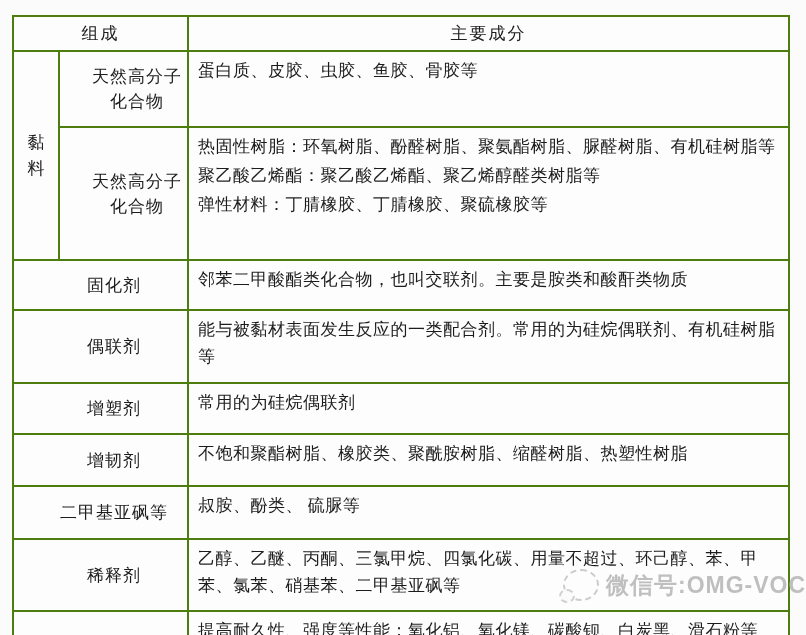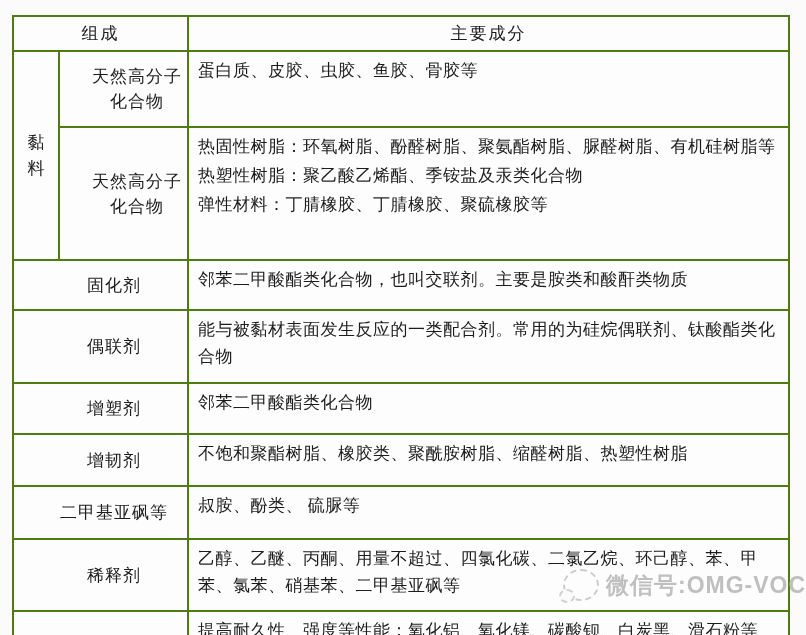--- a/index.html
+++ b/index.html
@@ -111,47 +111,47 @@
       </td>
       <td class="content-cell">蛋白质、皮胶、虫胶、鱼胶、骨胶等</td>
     </tr>
     <tr class="r-synthetic">
       <td class="label-cell">
         <div>天然高分子</div>
         <div>化合物</div>
       </td>
       <td class="content-cell">
         <p>热固性树脂：环氧树脂、酚醛树脂、聚氨酯树脂、脲醛树脂、有机硅树脂等</p>
-        <p>热塑性树脂：聚乙酸乙烯酯、季铵盐及汞类化合物</p>
+        <p>聚乙酸乙烯酯：聚乙酸乙烯酯、聚乙烯醇醛类树脂等</p>
         <p>弹性材料：丁腈橡胶、丁腈橡胶、聚硫橡胶等</p>
       </td>
     </tr>
     <tr class="r-curing">
       <td class="label-cell" colspan="2">固化剂</td>
       <td class="content-cell">邻苯二甲酸酯类化合物，也叫交联剂。主要是胺类和酸酐类物质</td>
     </tr>
     <tr class="r-coupling">
       <td class="label-cell" colspan="2">偶联剂</td>
-      <td class="content-cell">能与被黏材表面发生反应的一类配合剂。常用的为硅烷偶联剂、钛酸酯类化合物</td>
+      <td class="content-cell">能与被黏材表面发生反应的一类配合剂。常用的为硅烷偶联剂、有机硅树脂等</td>
     </tr>
     <tr class="r-plastic">
       <td class="label-cell" colspan="2">增塑剂</td>
-      <td class="content-cell">邻苯二甲酸酯类化合物</td>
+      <td class="content-cell">常用的为硅烷偶联剂</td>
     </tr>
     <tr class="r-tough">
       <td class="label-cell" colspan="2">增韧剂</td>
       <td class="content-cell">不饱和聚酯树脂、橡胶类、聚酰胺树脂、缩醛树脂、热塑性树脂</td>
     </tr>
     <tr class="r-accel">
       <td class="label-cell" colspan="2">二甲基亚砜等</td>
       <td class="content-cell">叔胺、酚类、 硫脲等</td>
     </tr>
     <tr class="r-diluent">
       <td class="label-cell" colspan="2">稀释剂</td>
-      <td class="content-cell">乙醇、乙醚、丙酮、用量不超过、四氯化碳、二氯乙烷、环己醇、苯、甲苯、氯苯、硝基苯、二甲基亚砜等</td>
+      <td class="content-cell">乙醇、乙醚、丙酮、三氯甲烷、四氯化碳、用量不超过、环己醇、苯、甲苯、氯苯、硝基苯、二甲基亚砜等</td>
     </tr>
     <tr class="r-filler">
       <td class="label-cell" colspan="2">填料</td>
       <td class="content-cell">提高耐久性、强度等性能：氧化铝、氧化镁、碳酸钡、白炭黑、滑石粉等</td>
     </tr>
     <tr class="r-preserv">
       <td class="label-cell" colspan="2">防腐剂</td>
       <td class="content-cell">通常有甲醛、苯酚、季铵盐及汞类化合物，用量不超过 0.2%~0.3%</td>
     </tr>
 

